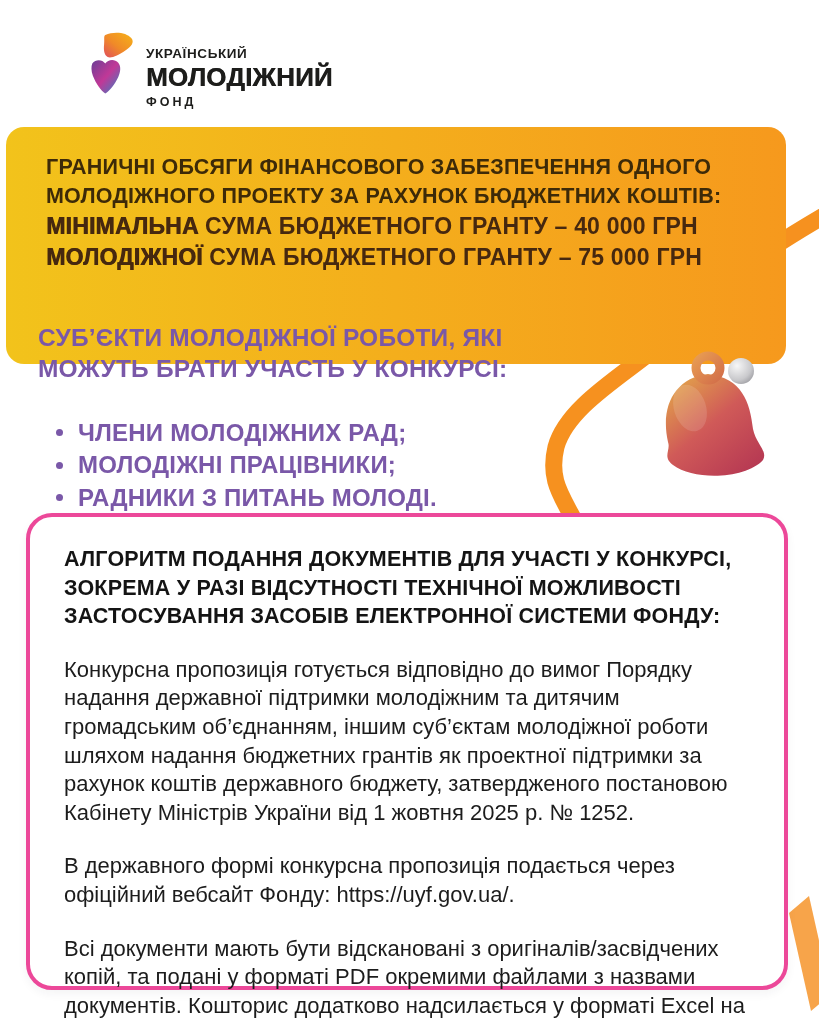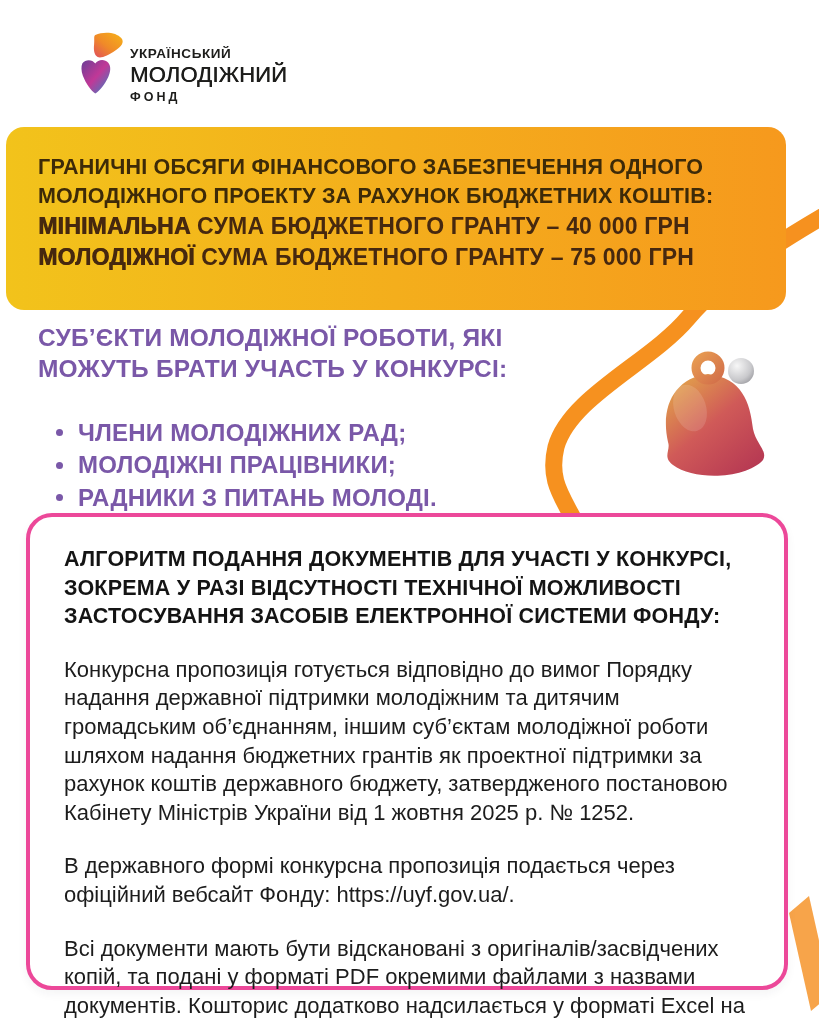--- a/index.html
+++ b/index.html
@@ -2,36 +2,36 @@
 <html style="--banner_grad_left: #F2C31B; --banner_grad_right: #F6991D; --banner_text: #3D2A08; --banner_amount_text: #46280F; --purple: #7A58A8; --accent_orange: #F6911F; --accent_orange_light: #F7A44A; --text_dark: #1D1D1B;"><head>
 <meta charset="utf-8">
 <style>
   html,body { margin:0; padding:0; background:#ffffff; }
   .page {
     position:relative; width:819px; height:1024px; overflow:hidden;
     background:#ffffff; font-family:"Liberation Sans", sans-serif;
   }
 
   
-  .logo { position:absolute; left:74px; top:28px; display:flex; gap:4px; z-index:4; }
+  .logo { position:absolute; left:84px; top:28px; display:flex; gap:10px; z-index:4; }
   .logo-icon svg { width:52px; height:78px; display:block; }
   .logo-text { padding-top:18px; color:var(--text_dark); }
   .logo-top { font-size:13.5px; font-weight:bold; letter-spacing:0.6px; }
-  .logo-main { font-size:22px; font-weight:normal; letter-spacing:0.2px; margin-top:1px;
+  .logo-main { font-size:26px; font-weight:bold; letter-spacing:0.2px; margin-top:1px;
                text-shadow:0.5px 0 currentColor; }
   .logo-bottom { font-size:12.5px; font-weight:bold; letter-spacing:3px; margin-top:2px; }
 
   
   .decor-svg { position:absolute; left:0; top:0; z-index:1; pointer-events:none; }
 
   
   .banner {
-    position:absolute; left:6px; top:127px; width:780px; height:183px;
+    position:absolute; left:6px; top:127px; width:780px; height:237px;
     border-radius:18px; z-index:2; box-sizing:border-box;
-    padding:26px 28px 0 32px;
+    padding:26px 28px 0 40px;
     background:linear-gradient(90deg, var(--banner_grad_left), var(--banner_grad_right));
   }
   .banner-title { font-size:21.5px; font-weight:bold; color:var(--banner_text);
                   line-height:1.36; letter-spacing:0.2px; }
   .banner-amounts { font-size:23px; font-weight:bold;
                     color:var(--banner_amount_text); line-height:1.32; letter-spacing:0.2px; }
   .amount-word { text-shadow:0.7px 0 currentColor; }
 
   
   .participants { position:absolute; left:38px; top:322px; width:540px; z-index:2; }

